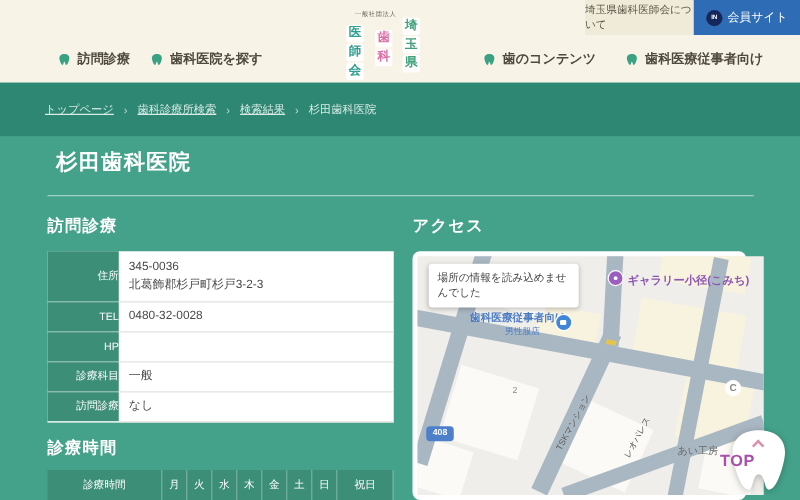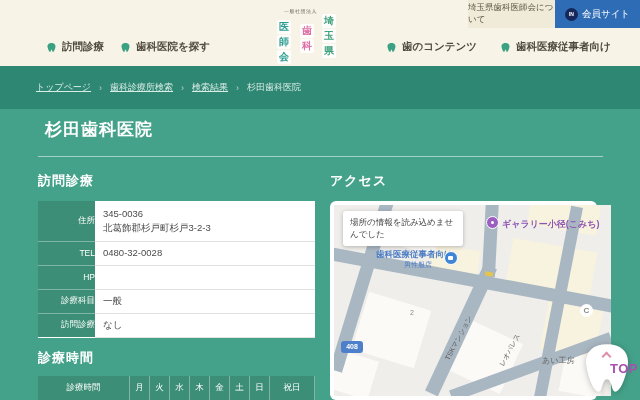--- a/index.html
+++ b/index.html
@@ -82,21 +82,21 @@
   .num2    { left:76px; top:104px; color:#8a8a86; font-size:7px; font-weight:normal; }
   .ic-c { position:absolute; left:246px; top:99px; width:13px; height:13px; border-radius:50%; background:#fff;
     color:#8a8a86; font-size:8px; font-weight:bold; text-align:center; line-height:13px; z-index:2; }
   .mark-y { position:absolute; left:151px; top:67px; width:8px; height:4px; background:#e6c34a; transform:rotate(10deg); z-index:1; }
 
   
   .top-btn { position:absolute; left:576px; top:340px; width:62px; height:60px; z-index:10; cursor:pointer; }
   .top-btn svg { filter:drop-shadow(0 1px 3px rgba(0,0,0,.25)); }
   .top-chevron { position:absolute; left:27px; top:13px; width:7px; height:7px;
     border-top:2px solid #df8fae; border-left:2px solid #df8fae; transform:rotate(45deg); }
-  .top-text { position:absolute; left:0; top:21px; width:62px; text-align:right; font-size:13px;
+  .top-text { position:absolute; left:0; top:21px; width:62px; text-align:left; font-size:13px;
     font-weight:bold; color:#a94fae; letter-spacing:.5px; }
 </style>
 </head>
 <body>
 
 <div class="header">
   <a class="util-about">埼玉県歯科医師会について</a>
   <a class="util-member">
     <span class="member-ic">IN</span>
     <span>会員サイト</span>

